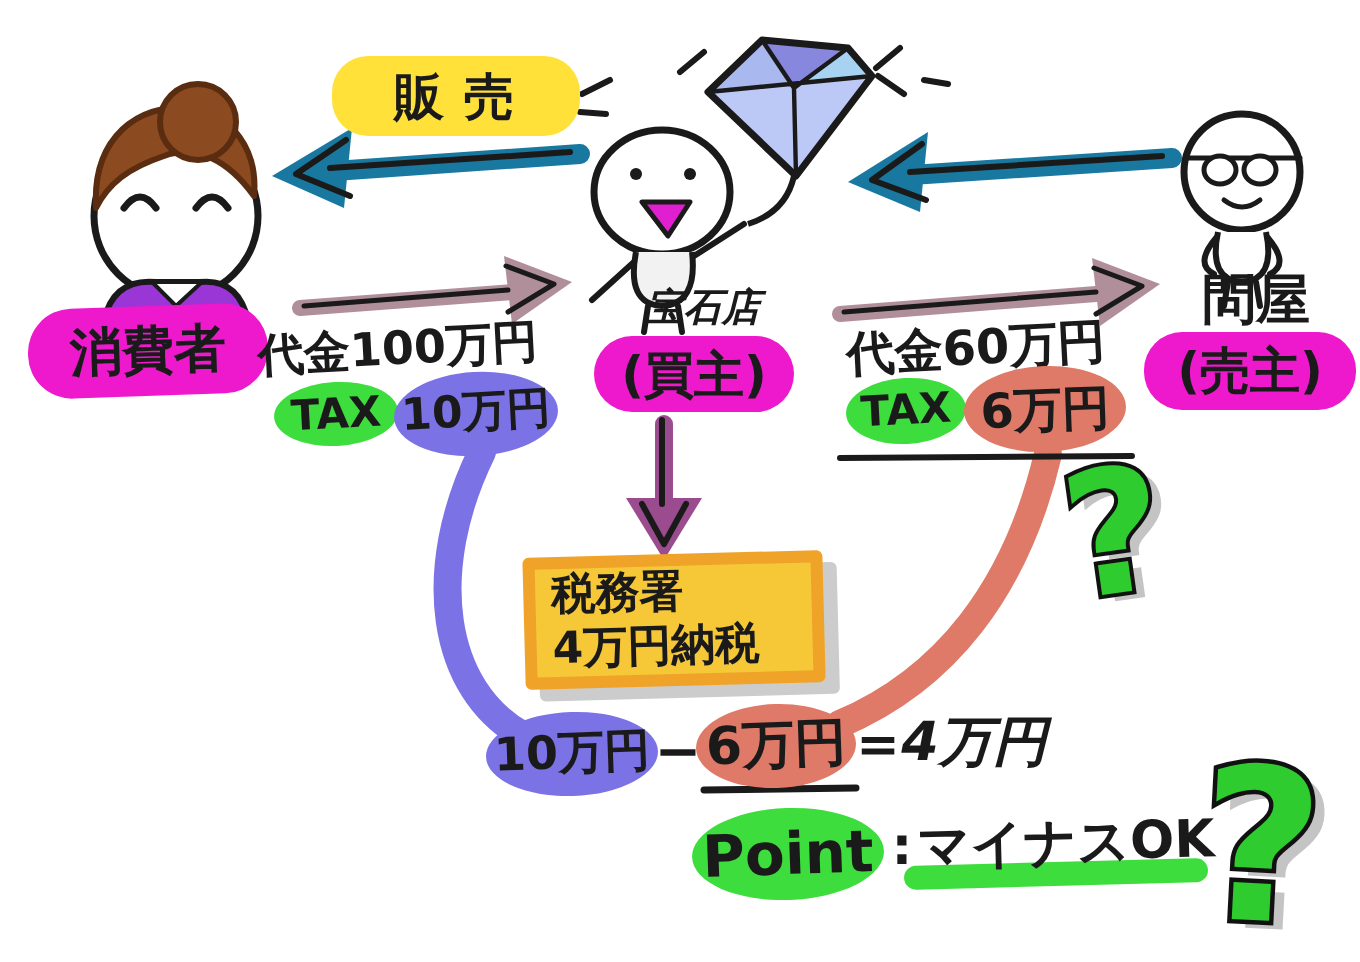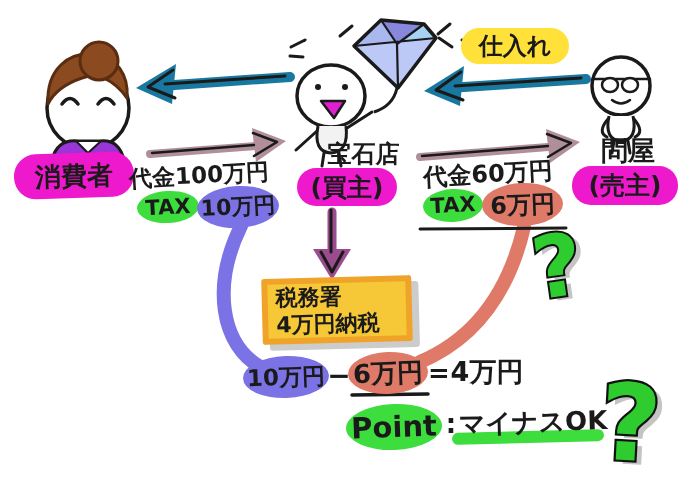--- a/index.html
+++ b/index.html
@@ -126,26 +126,26 @@
       <text x="532" y="297" font-size="86" font-weight="bold" font-family="DejaVu Sans, sans-serif" fill="#c4c4c4" transform="translate(6,4)">?</text>
       <text x="532" y="297" font-size="86" font-weight="bold" font-family="DejaVu Sans, sans-serif" fill="#2ecc2e" stroke="#111111" stroke-width="4" paint-order="stroke">?</text>
     </g>
 
     <g transform="rotate(3 628 418)">
       <text x="600" y="460" font-size="106" font-weight="bold" font-family="DejaVu Sans, sans-serif" fill="#c4c4c4" transform="translate(7,4)">?</text>
       <text x="600" y="460" font-size="106" font-weight="bold" font-family="DejaVu Sans, sans-serif" fill="#2ecc2e" stroke="#111111" stroke-width="4.5" paint-order="stroke">?</text>
     </g>
   </svg>
 
+  <div class="lbl blob-yellow" style="left:166px;top:28px;width:116px;height:40px;font-size:25px;letter-spacing:10px;padding-left:8px;">販売</div>
 
-  <div class="lbl blob-yellow" style="left:461px;top:28px;width:108px;height:36px;font-size:24px;">仕入れ</div>
 
   <div class="lbl blob-magenta" style="left:14px;top:153px;width:120px;height:45px;font-size:26px;transform:rotate(-2deg);">消費者</div>
 
-  <div class="lbl" style="left:316px;top:139px;width:95px;height:30px;font-size:24px;">宝石店</div>
+  <div class="lbl" style="left:304px;top:139px;width:95px;height:30px;font-size:19px;font-style:italic;">宝石店</div>
 
   <div class="lbl blob-magenta" style="left:297px;top:168px;width:100px;height:38px;font-size:25px;border-radius:19px;text-align:center;">(買主)</div>
 
   <div class="lbl blob-magenta" style="left:572px;top:166px;width:106px;height:39px;font-size:25px;border-radius:19px;">(売主)</div>
 
   <div class="lbl" style="left:594px;top:133px;width:68px;height:34px;font-size:27px;">問屋</div>
 
   <div class="lbl" style="left:128px;top:159px;width:142px;height:32px;font-size:23px;transform:rotate(-3deg);">代金100万円</div>
 
   <div class="lbl pill-green" style="left:137px;top:191px;width:62px;height:32px;font-size:21px;transform:rotate(-3deg);">TAX</div>
@@ -160,19 +160,19 @@
 
   <div class="taxbox">
     <div>税務署</div>
     <div>4万円納税</div>
   </div>
 
   <div class="lbl pill-purple" style="left:243px;top:356px;width:86px;height:42px;font-size:23px;transform:rotate(-2deg);">10万円</div>
   <div class="lbl" style="left:328px;top:358px;width:22px;height:36px;font-size:28px;">−</div>
   <div class="lbl pill-salmon" style="left:348px;top:352px;width:80px;height:42px;font-size:26px;transform:rotate(-2deg);">6万円</div>
   <div class="lbl" style="left:428px;top:355px;width:22px;height:36px;font-size:26px;">=</div>
-  <div class="lbl" style="left:452px;top:352px;width:70px;height:38px;font-size:27px;">4万円</div>
+  <div class="lbl" style="left:452px;top:352px;width:70px;height:38px;font-size:27px;font-style:italic;">4万円</div>
 
   <div class="lbl pill-green" style="left:346px;top:404px;width:96px;height:46px;font-size:29px;transform:rotate(-2deg);">Point</div>
   <div class="lbl" style="left:444px;top:408px;width:14px;height:32px;font-size:26px;">:</div>
   <div class="lbl" style="left:459px;top:405px;width:148px;height:34px;font-size:26px;transform:rotate(-1.5deg);">マイナスOK</div>
 
 </div>
 
 </body></html>

